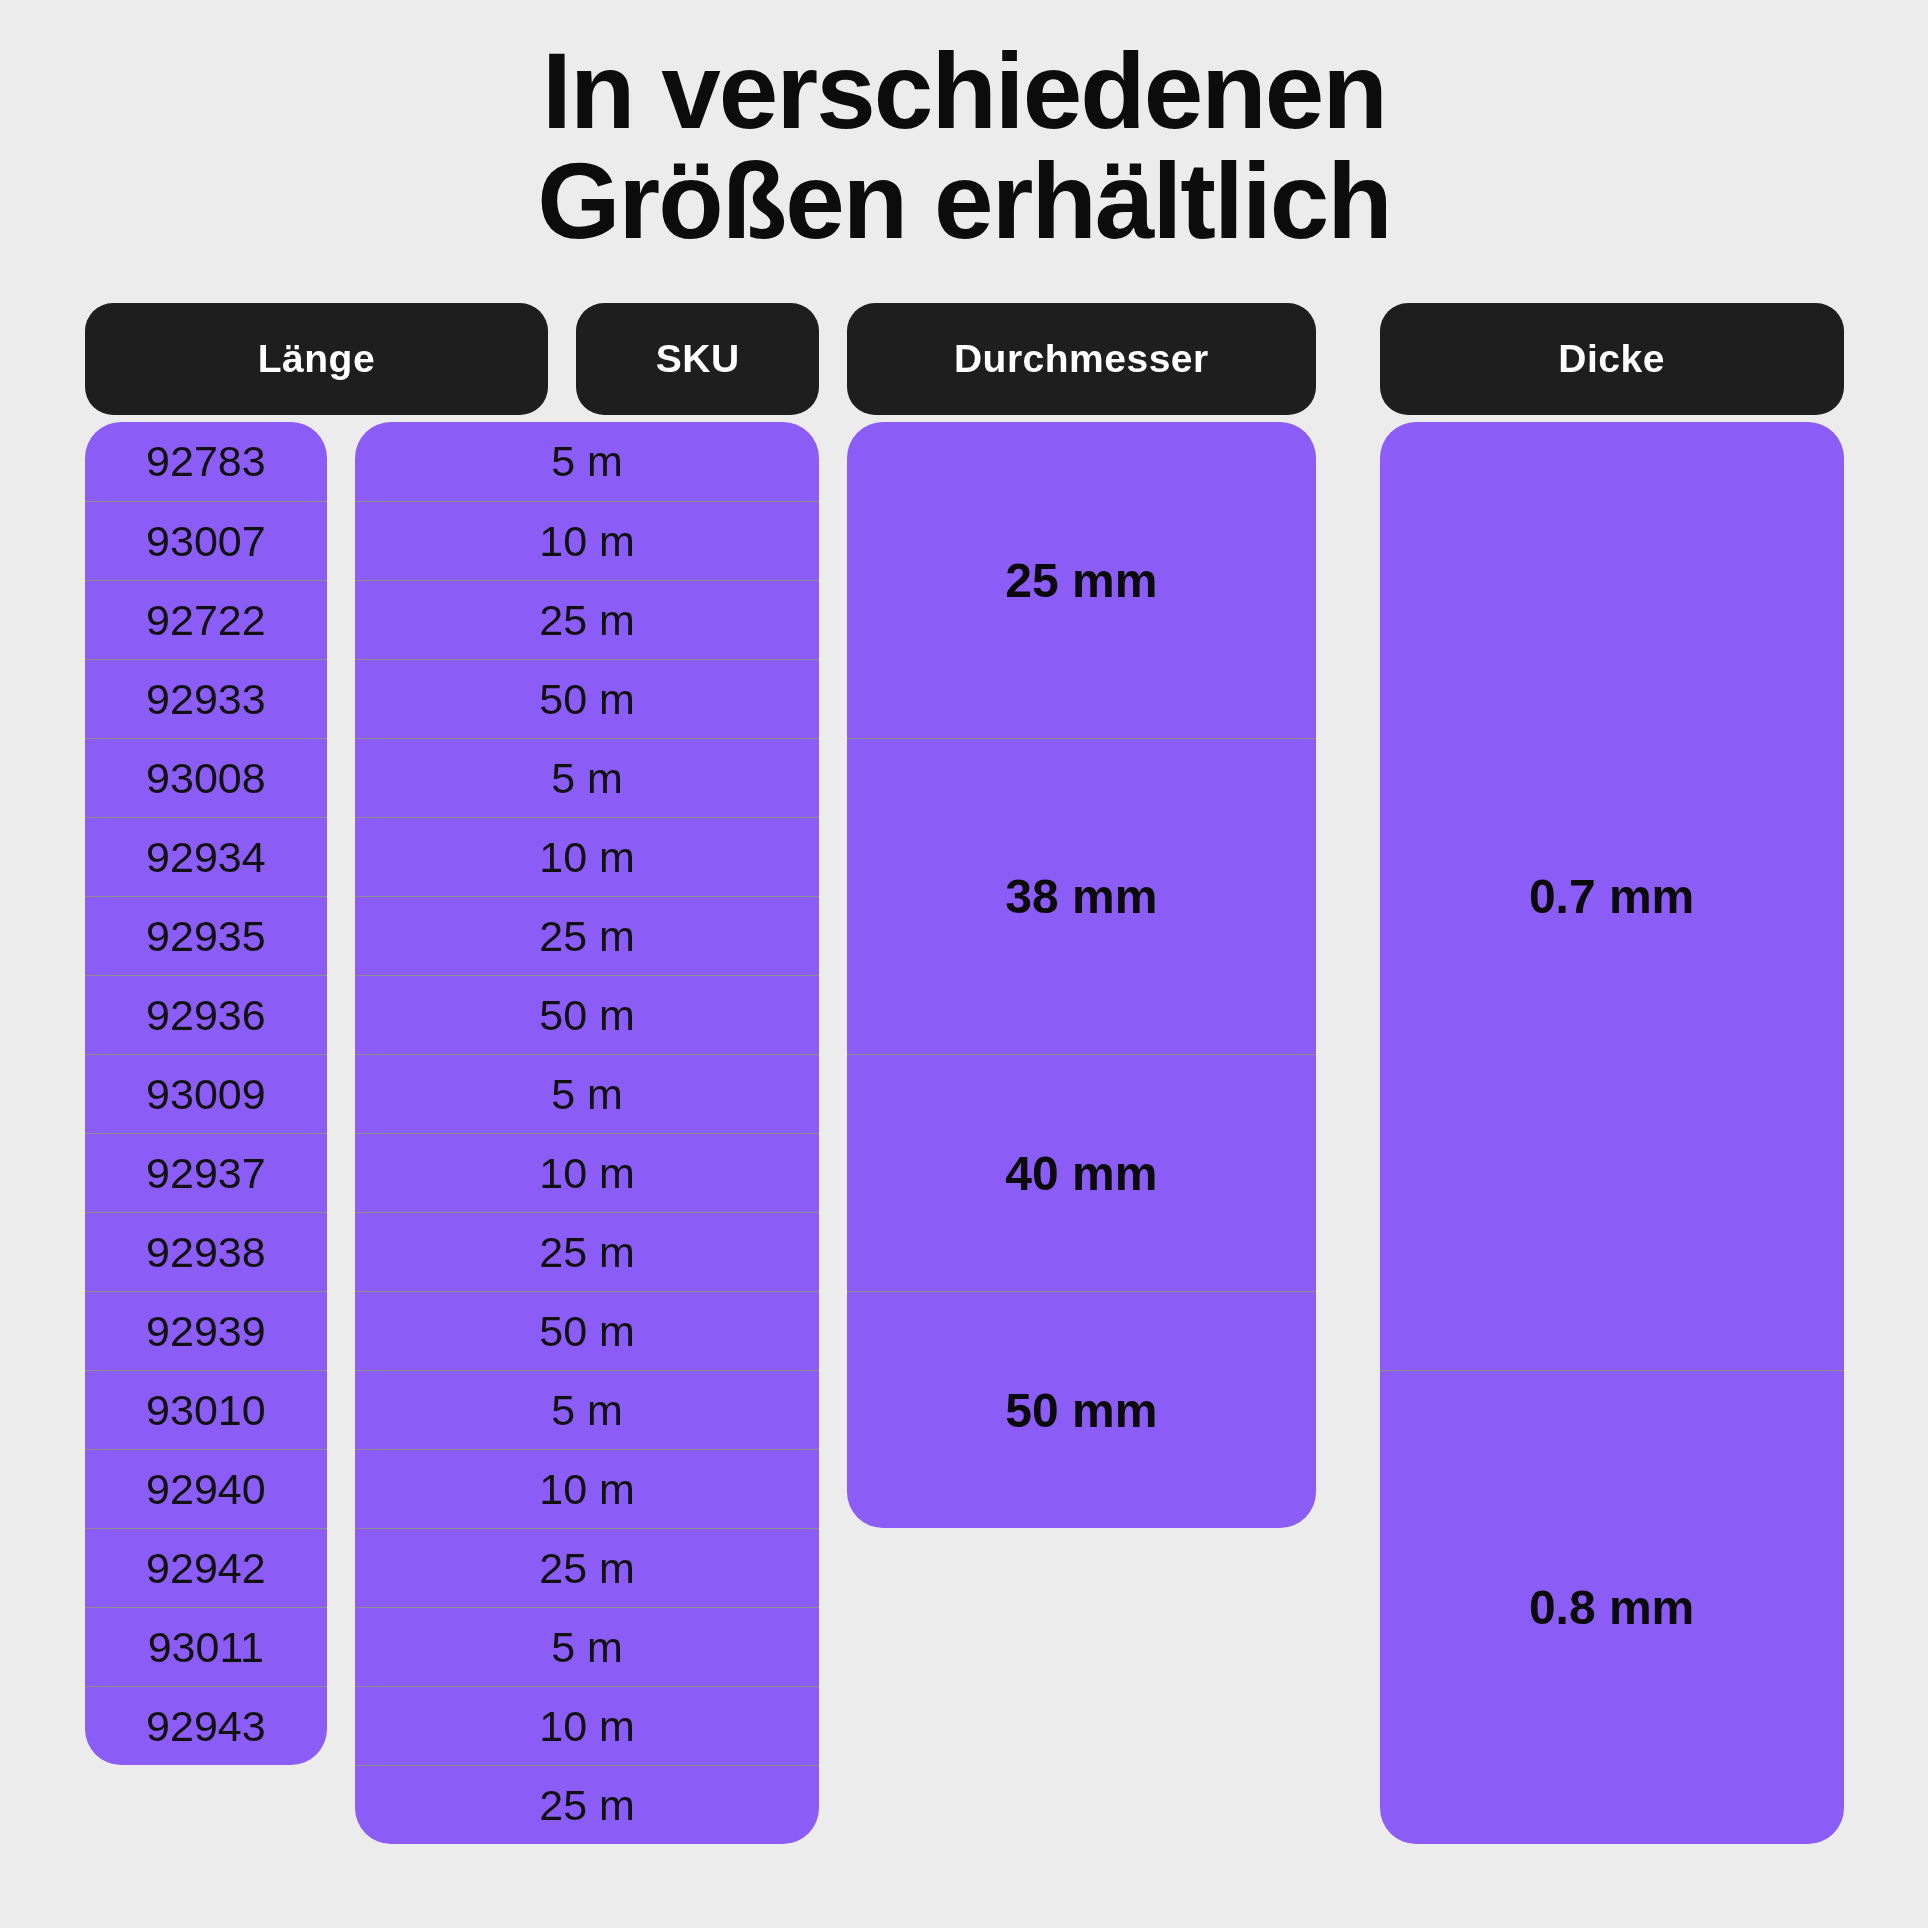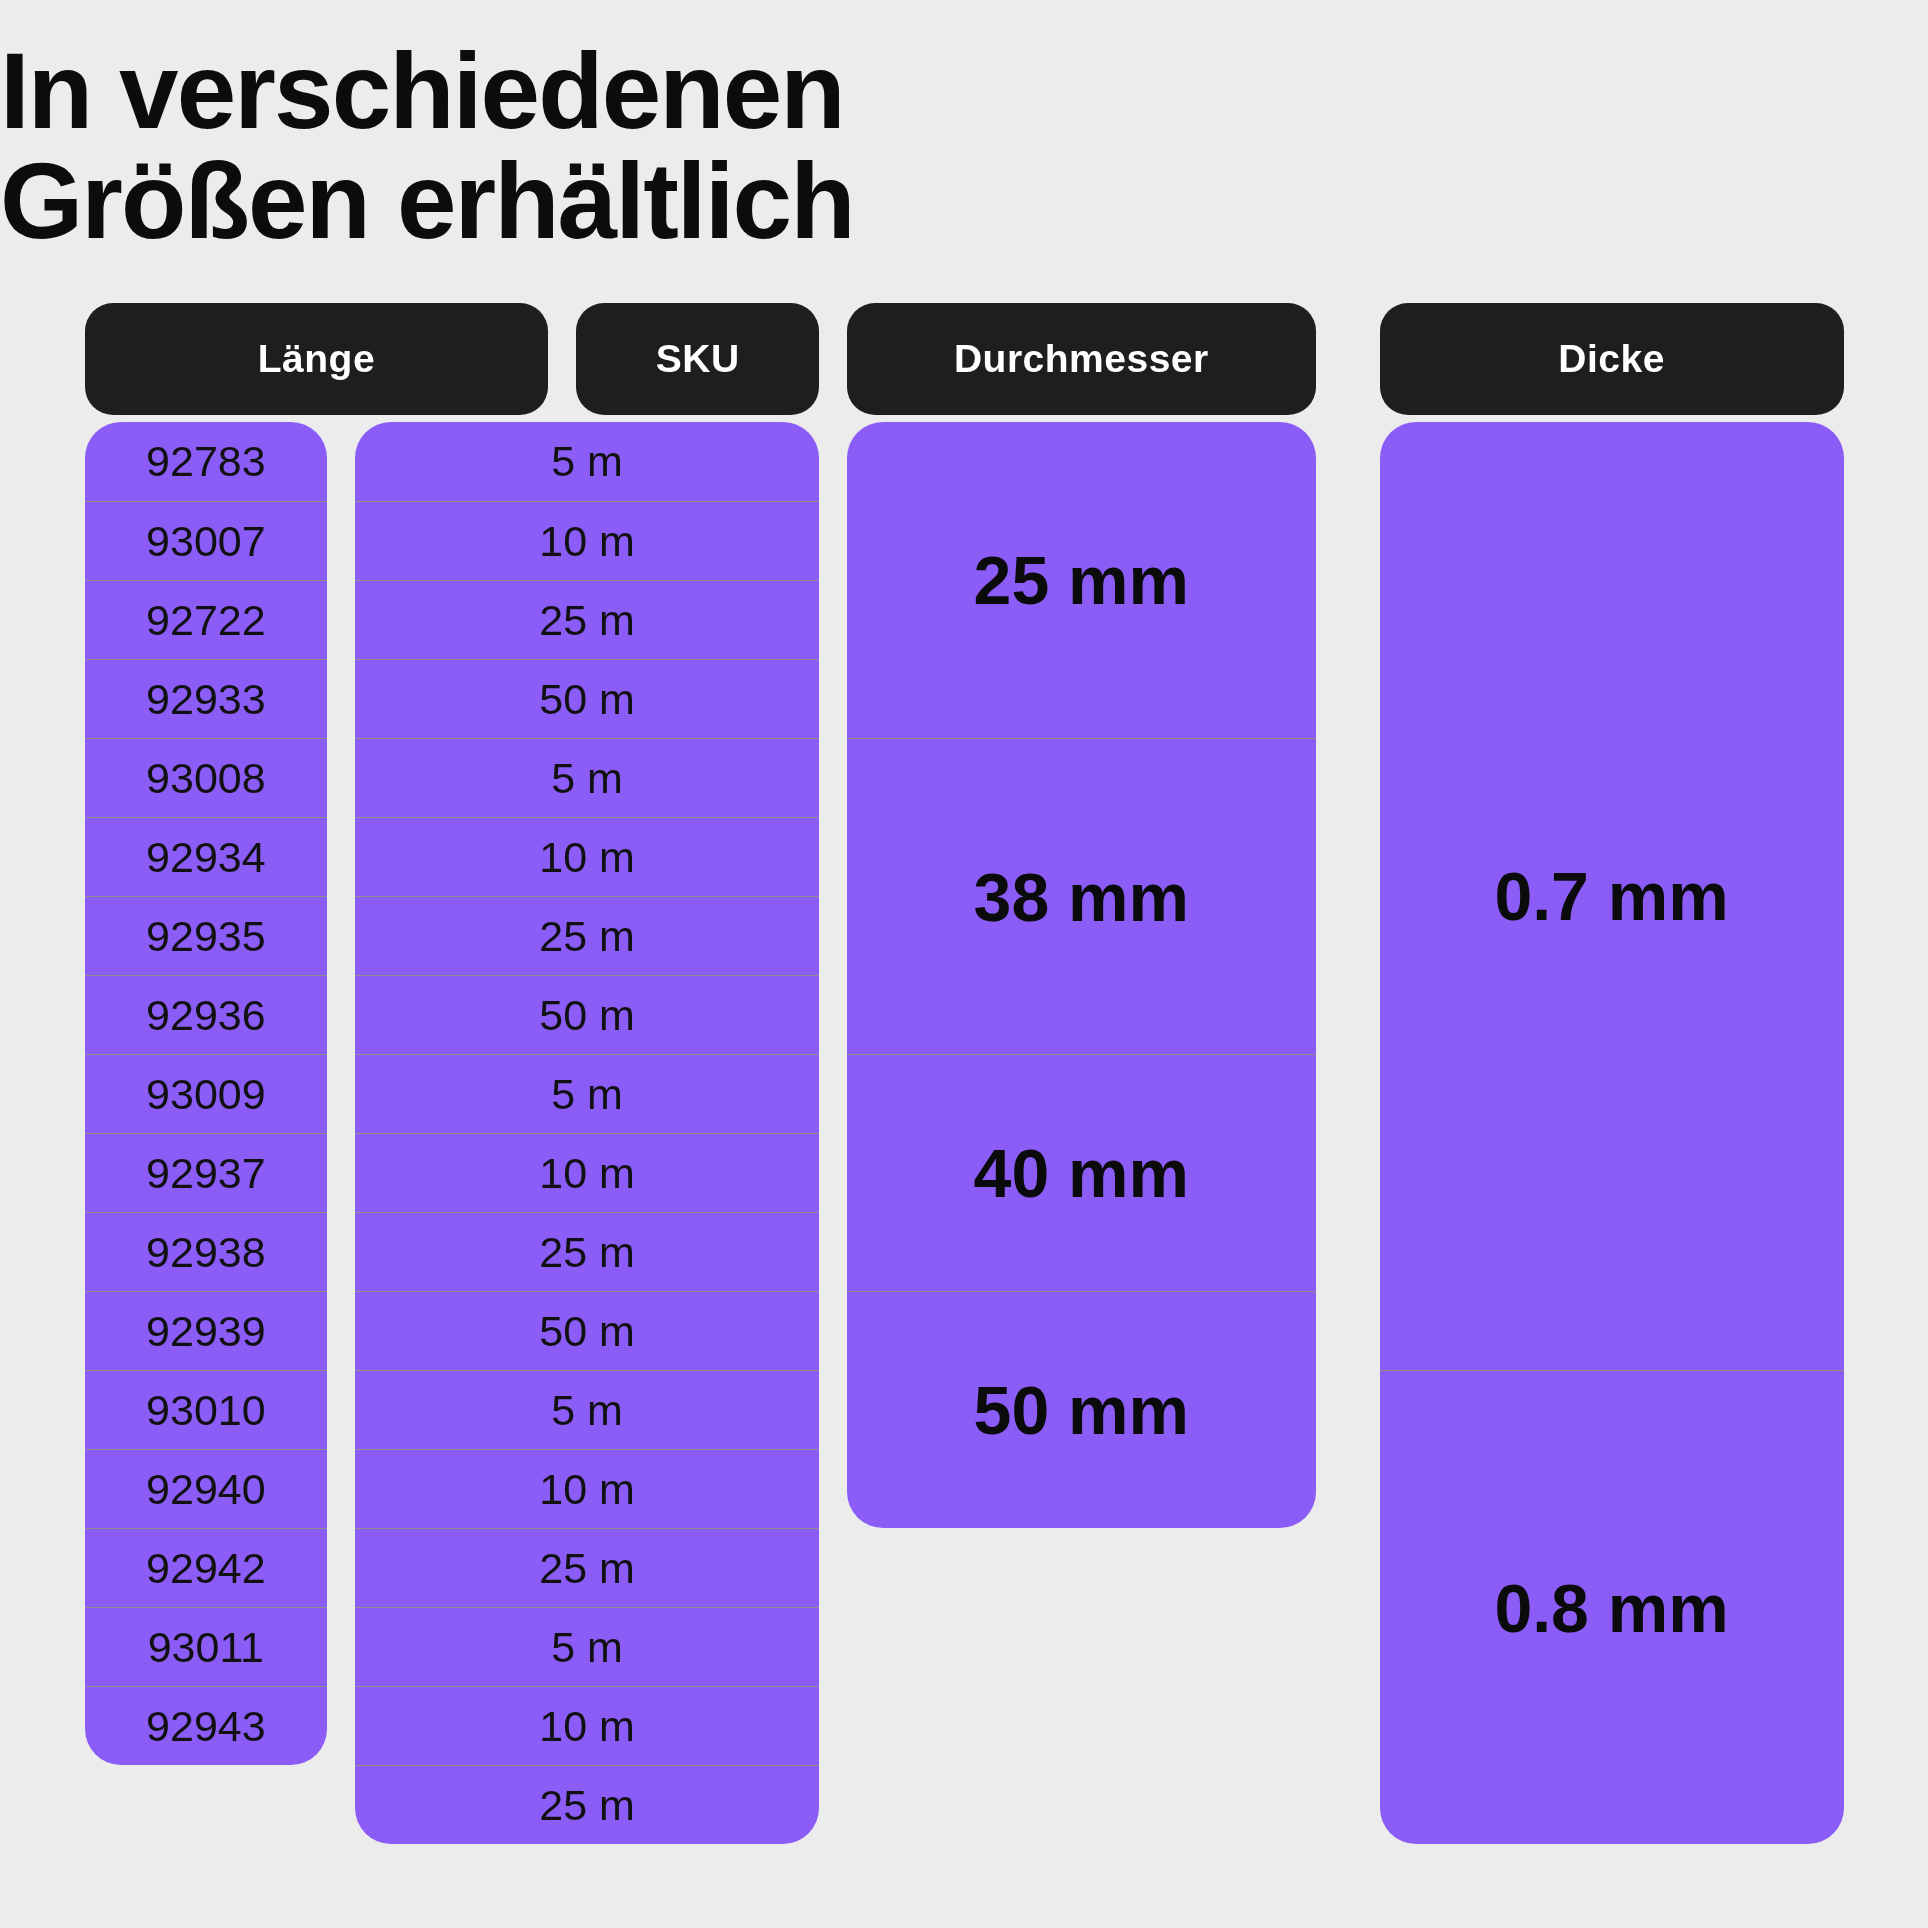--- a/index.html
+++ b/index.html
@@ -5,21 +5,21 @@
   * { box-sizing: border-box; margin: 0; padding: 0; }
   :root { --row: 79px; }
   html,body { width: 1928px; height: 1928px; overflow: hidden; }
   body {
     background: #ececec;
     font-family: "Liberation Sans", sans-serif;
     color: #0d0d0d;
   }
   .title {
     padding-top: 36px;
-    text-align: left;
+    text-align: center;
     font-size: 107px;
     line-height: 1.03;
     font-weight: 700;
     letter-spacing: -1.9px;
     color: #0c0c0c;
   }
   .content { width: 1759px; margin: 47px auto 0; }
   .heads { display: flex; gap: 28px; margin-bottom: 6.6px; }
   .pill {
     background: #1e1e1e;
@@ -49,21 +49,21 @@
     align-items: center;
     justify-content: center;
     font-size: 43px;
     font-weight: 500;
     color: #111111;
   }
   .gcell {
     display: flex;
     align-items: center;
     justify-content: center;
-    font-size: 68px;
+    font-size: 48px;
     font-weight: 700;
     color: #0b0b0b;
   }
   .bline { border-top: 1.9px solid #8f8f8f; }
 </style>
 </head>
 <body>
 
 <div class="title">
   <div>In verschiedenen</div>

